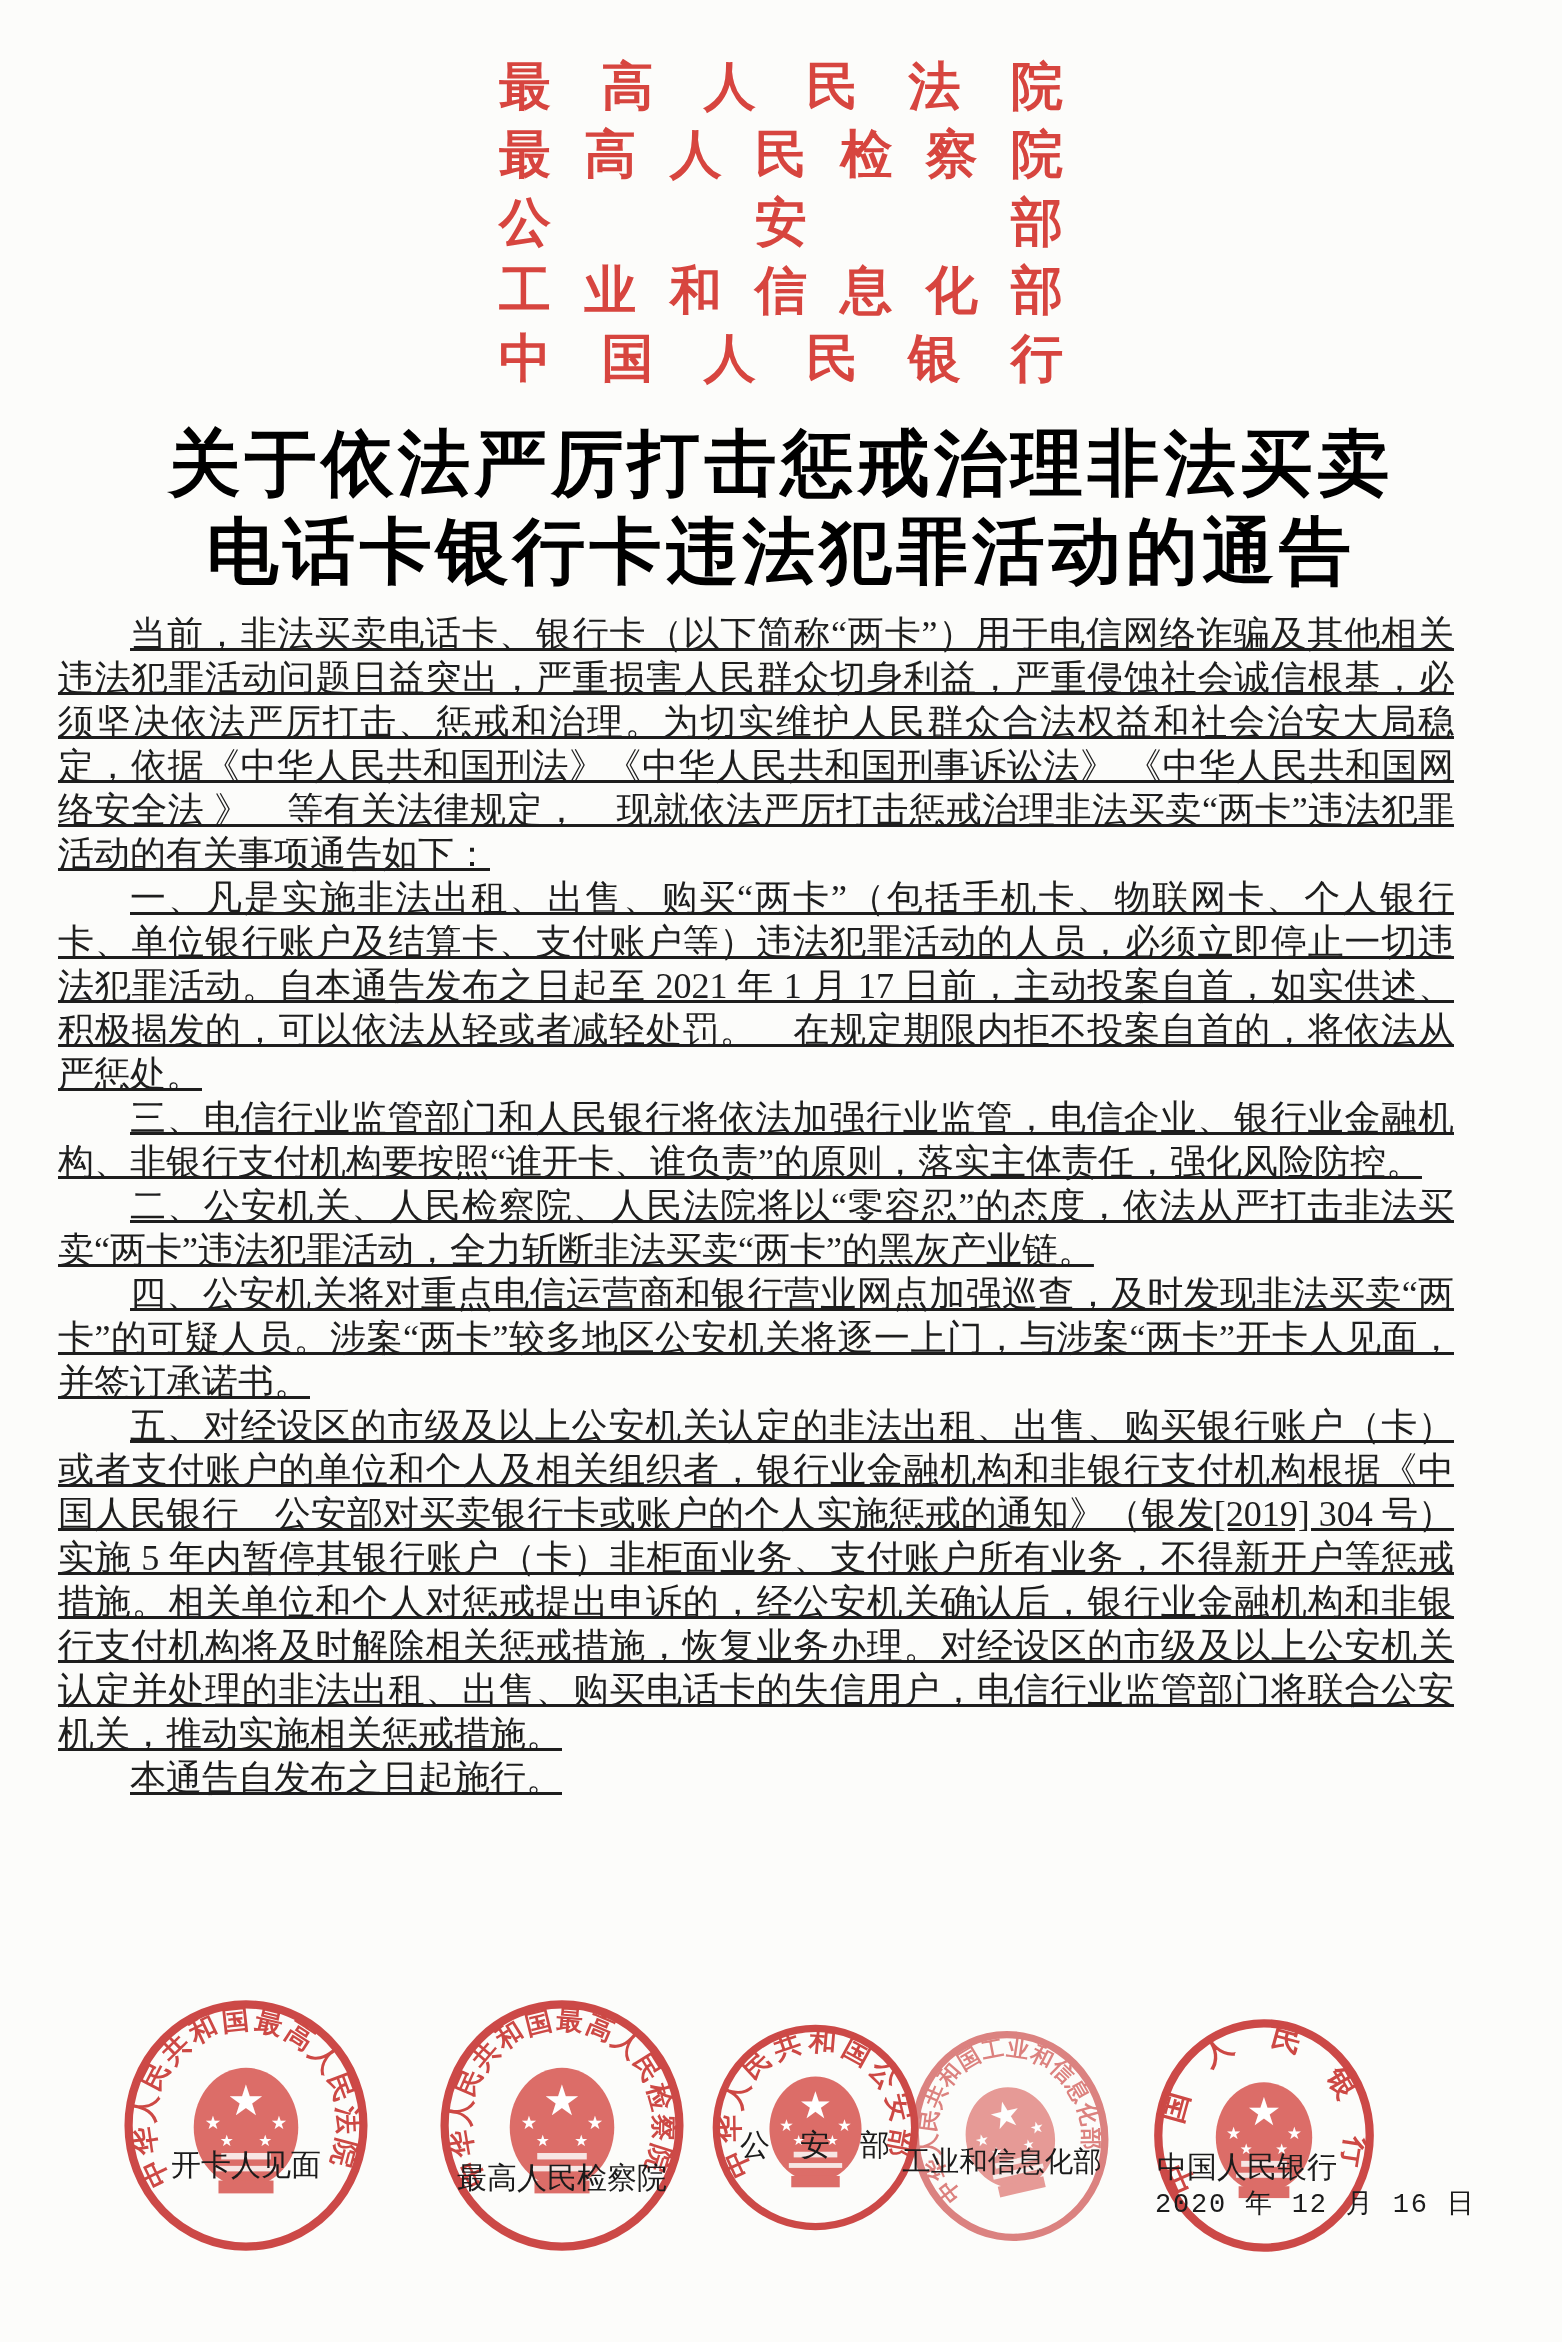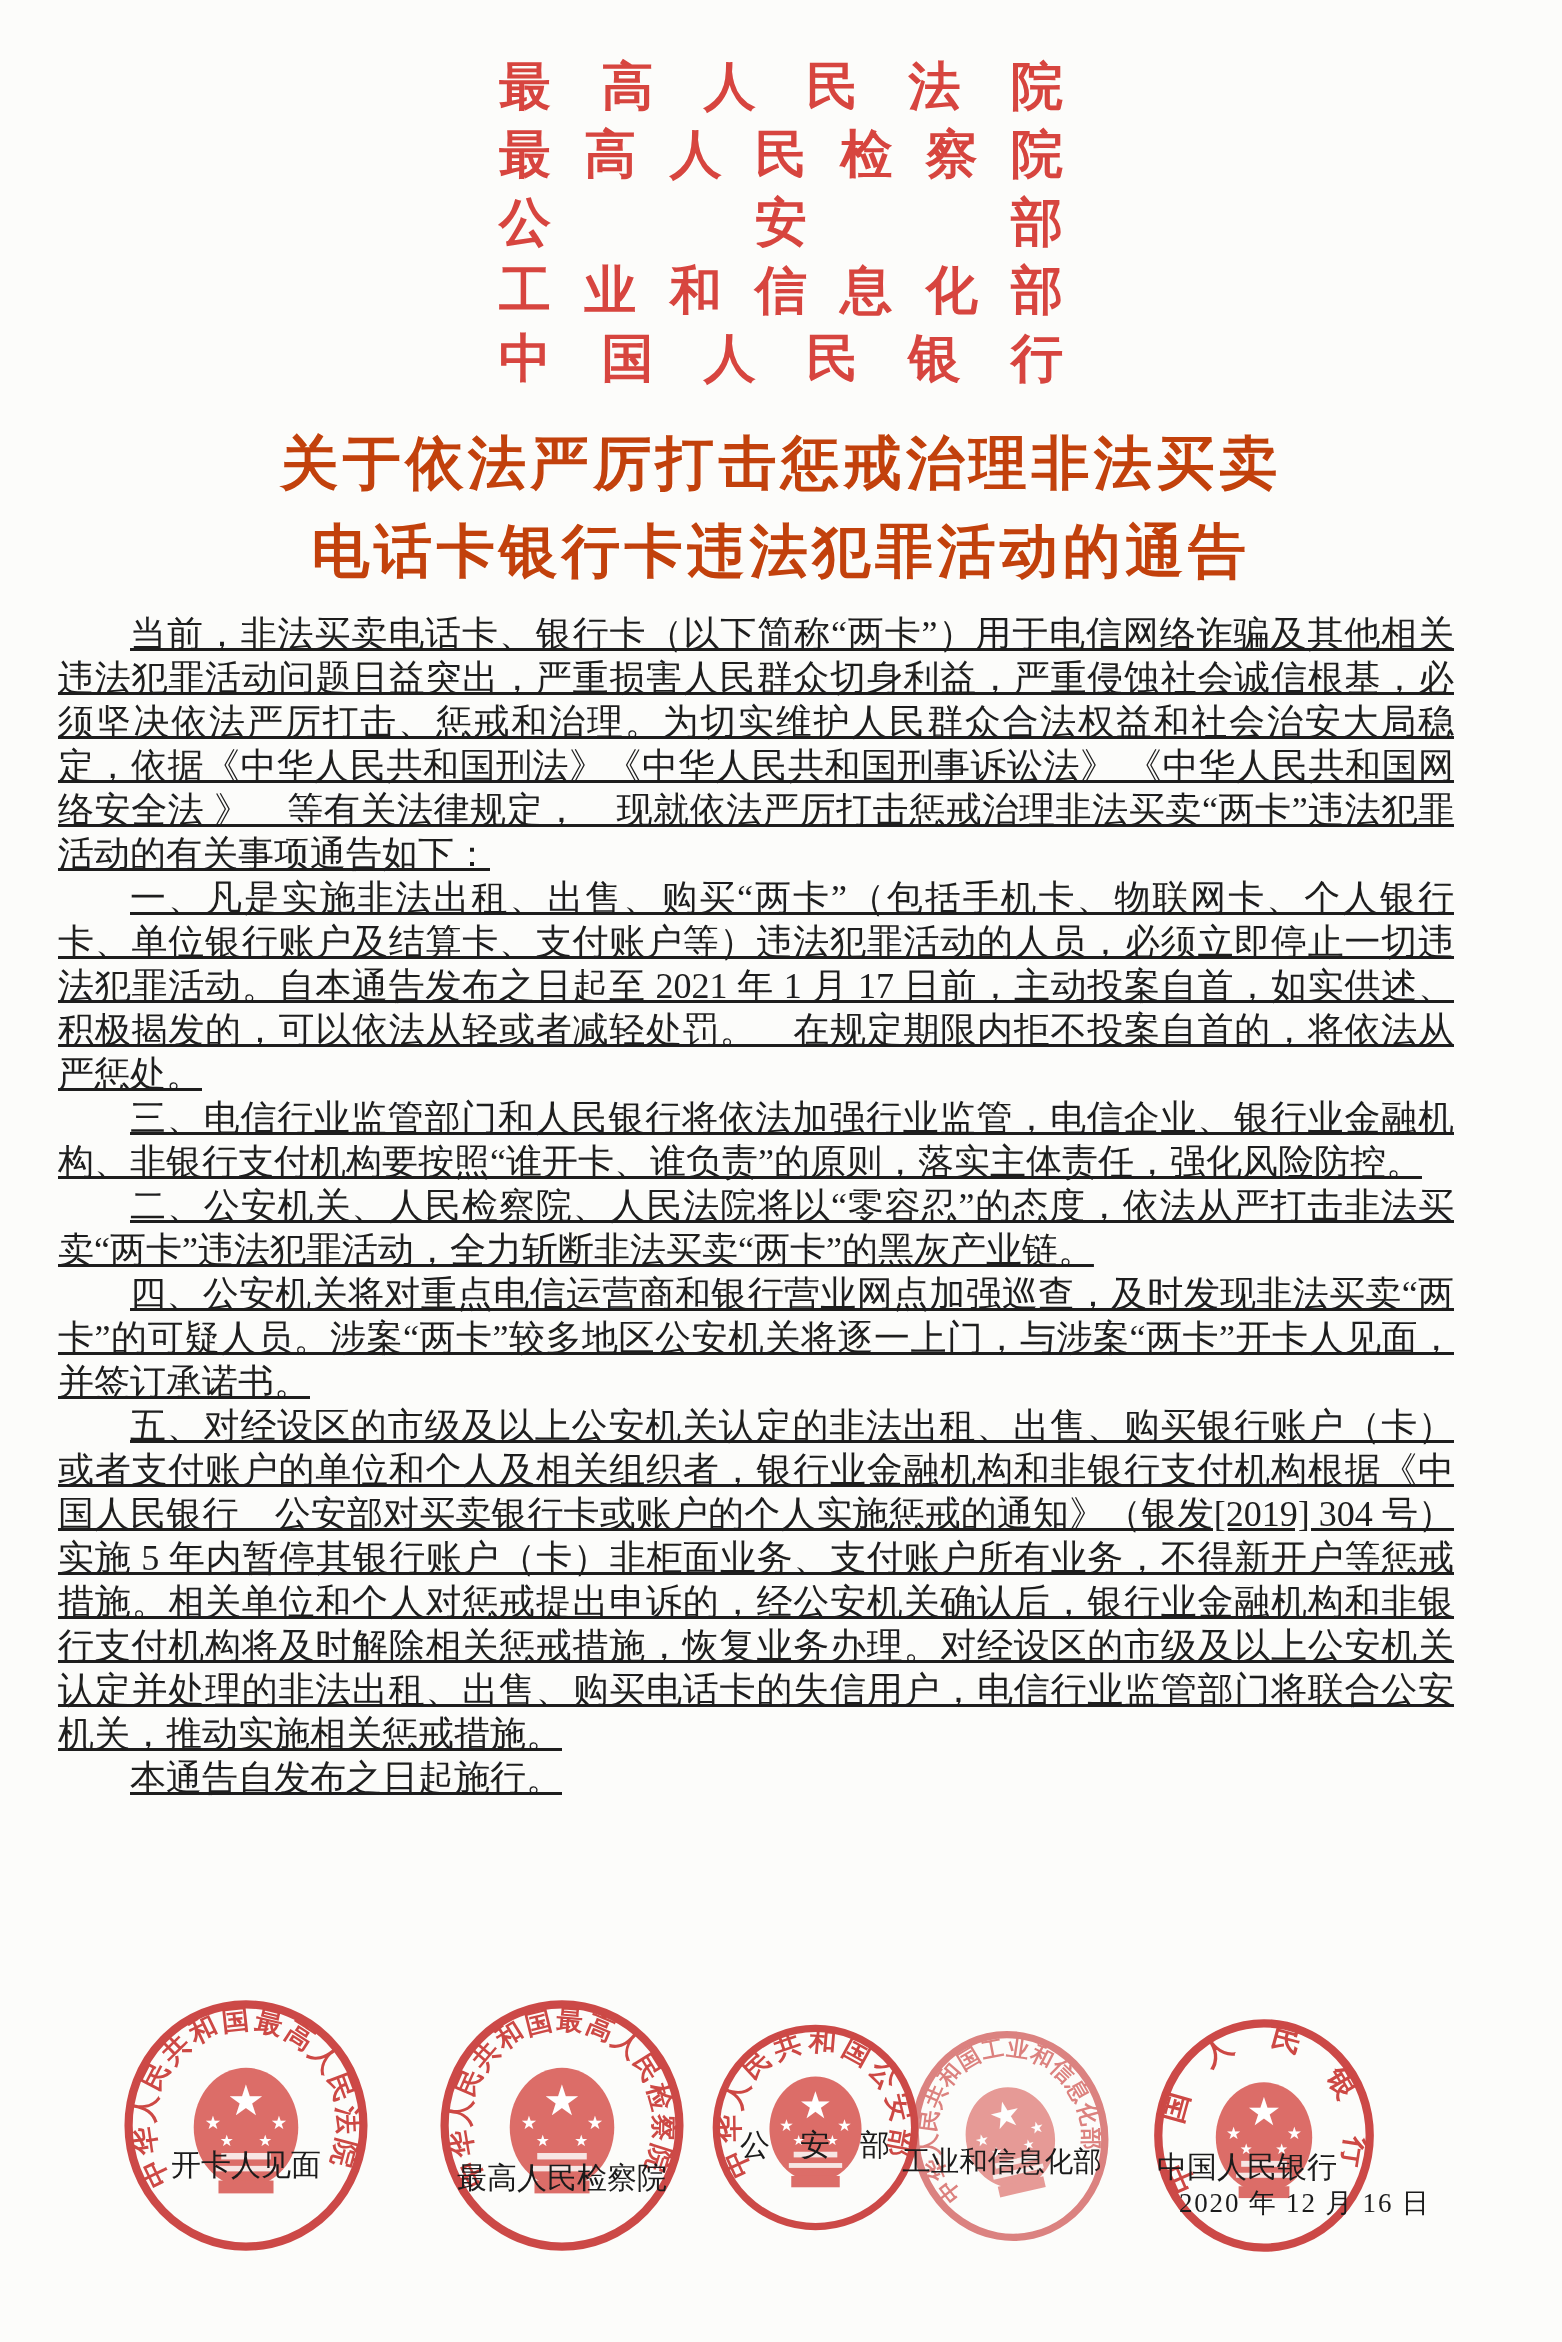--- a/index.html
+++ b/index.html
@@ -18,24 +18,24 @@
     height:68px;
     color:#d7453f;
     font-size:52px;font-weight:bold;
     font-family:"Liberation Serif",serif;
   }
   .agency-line span{display:inline-block;}
   
   .title{
     margin-top:26px;
     text-align:center;
-    color:#c2410c;
+    color:#000000;
     font-family:"Liberation Sans",sans-serif;
     font-weight:bold;
-    font-size:58px;line-height:88px;letter-spacing:4.6px;
+    font-size:72px;line-height:88px;letter-spacing:4.6px;
   }
   
   .bodytext{
     margin:16.5px 108px 0 58px;
     font-size:36px;line-height:44px;
     text-align:justify;
     color:#1e1e1e;
   }
   .bodytext p{margin:0;text-indent:2em;text-decoration:underline;}
   
@@ -46,22 +46,21 @@
   .ring-text{fill:#cd4844;font-weight:600;font-family:"Liberation Serif",serif;}
   .caption{
     position:absolute;transform:translateX(-50%);
     color:#1b1b1b;font-size:30px;white-space:nowrap;
     font-family:"Liberation Serif",serif;
   }
   .caption.small{font-size:28.5px;margin-left:16px;}
   .date{
     position:absolute;
     color:#1b1b1b;font-size:27px;letter-spacing:1.8px;white-space:nowrap;
-    font-family:Liberation Serif, serif;
-    margin-left:24px;
+    font-family:Liberation Mono, monospace;
   }
 </style>
 </head>
 <body>
 
 <div class="page">
 
   <div class="agencies">
     <div class="agency-line">
         <span>最</span>

